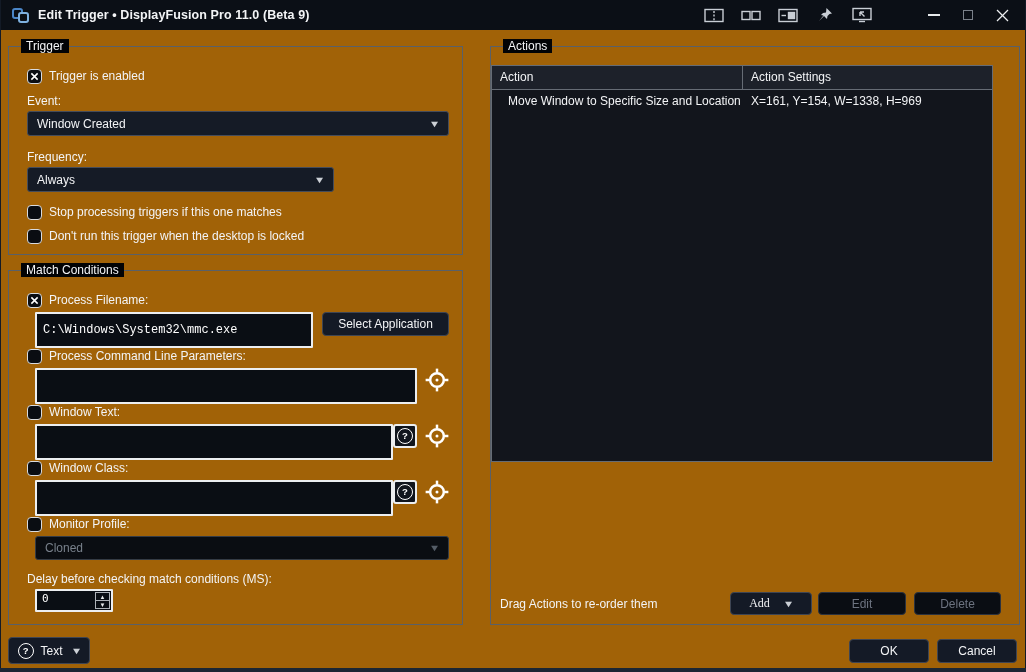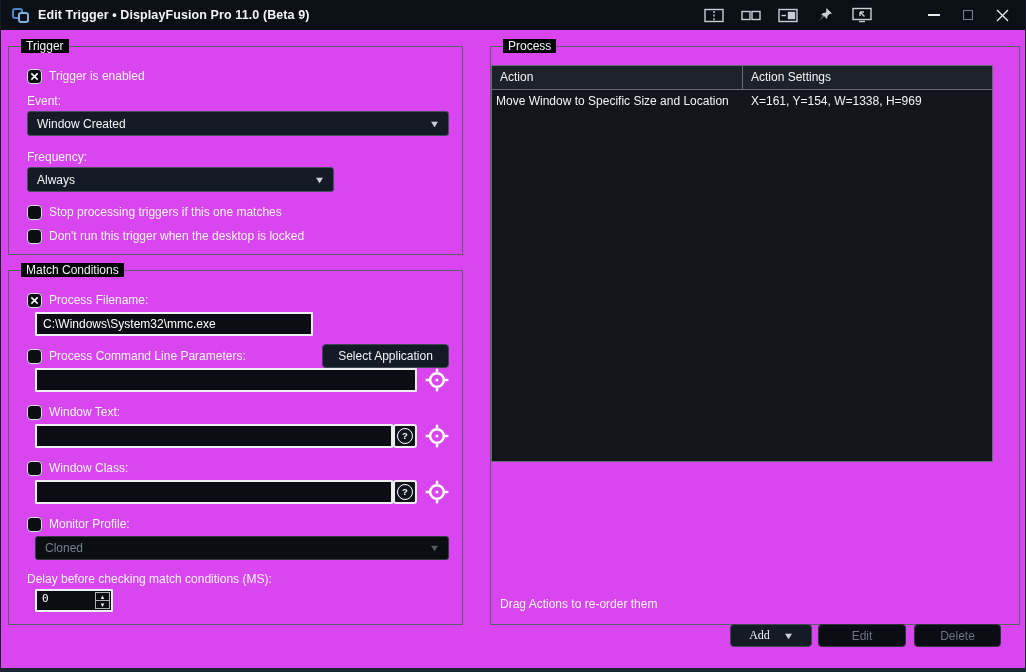--- a/index.html
+++ b/index.html
@@ -1,17 +1,17 @@
 <!DOCTYPE html>
 <html><head>
 <meta charset="utf-8">
 <style>
   html,body{margin:0;padding:0;background:#000;}
   .window{
-    position:relative;width:1026px;height:672px;background:#d946ef;
+    position:relative;width:1026px;height:672px;background:#a16207;
     font-family:"Liberation Sans","DejaVu Sans",sans-serif;color:#f3f4f6;font-size:12px;
     overflow:hidden;
   }
   .bottom-edge{position:absolute;left:0;right:0;bottom:0;height:4px;background:#1b2634;}
   .side-edge{position:absolute;top:0;bottom:0;width:1px;background:#131a26;}
   
   .titlebar{position:absolute;left:0;top:0;right:0;height:30px;background:#0b0f16;
     display:flex;align-items:center;padding:0 12px;box-sizing:border-box;}
   .app-icon{width:17px;height:17px;display:flex;align-items:center;}
   .title{margin-left:9px;font-weight:bold;font-size:12.5px;letter-spacing:.1px;}
@@ -32,37 +32,37 @@
   .cb.checked svg{display:block;}
   .lbl{position:absolute;white-space:nowrap;}
   
   .select{position:absolute;background:#151b26;border:1px solid #454c5a;border-radius:3px;
     display:flex;align-items:center;padding:0 9px;box-sizing:border-box;color:#f3f4f6;}
   .select .arrow{margin-left:auto;font-size:9px;color:#ccd0d6;transform:scaleX(1.3);}
   .select.disabled{color:#78808b;border-color:#343b45;background:#0a0d12;gap:22px;}
   .select.disabled .arrow{color:#545c66;}
   
   .tinput{position:absolute;background:#0a0e14;border:2px solid #eceef0;border-radius:1px;
-    box-sizing:border-box;color:#fff;font-size:12px;padding:10px 6px;font-family:Liberation Sans, sans-serif;outline:none;}
+    box-sizing:border-box;color:#fff;font-size:12px;padding:16px 6px;font-family:Liberation Mono, monospace;outline:none;}
   
   .btn{position:absolute;background:#141a26;border:1px solid #3e4553;border-radius:4px;color:#f3f4f6;
-    font-size:12px;display:flex;align-items:center;justify-content:center;box-sizing:border-box;cursor:default;margin-top:32px;}
+    font-size:12px;display:flex;align-items:center;justify-content:center;box-sizing:border-box;cursor:default;}
   .btn.disabled{color:#6d7380;border-color:#2c323e;background:#0a0d13;}
   .btn .arrow{font-size:9px;margin-left:14px;color:#ccd0d6;transform:scaleX(1.3);}
   .iconbtn{position:absolute;display:flex;align-items:center;justify-content:center;box-sizing:border-box;}
   .qbtn{background:#10151d;border:2px solid #eceef0;border-radius:3px;}
   .qcircle{width:14px;height:14px;border:1.5px solid #fff;border-radius:50%;display:flex;align-items:center;
     justify-content:center;font-size:9.5px;font-weight:bold;color:#fff;line-height:1;}
   
   .listview{position:absolute;border:1px solid #666c75;background:#12151c;box-sizing:border-box;}
   .lv-header{height:24px;background:#1d212a;border-bottom:1px solid #666c75;display:flex;box-sizing:border-box;}
   .lv-h1{width:251px;padding:0 8px;line-height:23px;border-right:1px solid #666c75;box-sizing:border-box;}
   .lv-h2{flex:1;padding:0 8px;line-height:23px;}
   .lv-row{height:22px;display:flex;}
-  .lv-c1{width:251px;padding:0 4px;line-height:22px;box-sizing:border-box;white-space:nowrap;overflow:hidden;}
+  .lv-c1{width:251px;padding:0 16px;line-height:22px;box-sizing:border-box;white-space:nowrap;overflow:hidden;}
   .lv-c2{flex:1;padding:0 8px;line-height:22px;white-space:nowrap;}
   
   .spin{position:absolute;border:2px solid #eceef0;background:#0a0e14;display:flex;box-sizing:border-box;border-radius:1px;}
   .spin .val{flex:1;padding:1px 5px;font-family:"DejaVu Sans Mono",monospace;font-size:11px;color:#fff;}
   .steps{width:15px;margin:1px;border:1px solid #aeb2b8;display:flex;flex-direction:column;box-sizing:border-box;}
   .steps span{flex:1;display:flex;align-items:center;justify-content:center;font-size:6px;line-height:1;color:#e8eaec;}
   .steps span + span{border-top:1px solid #aeb2b8;}
   .hint{position:absolute;white-space:nowrap;}
   svg{display:block;}
 </style>
@@ -247,21 +247,21 @@
     <div class="spin" style="left:26px;top:318px;width:78px;height:23px;">
       <span class="val">0</span>
       <span class="steps">
         <span>▲</span>
         <span>▼</span>
       </span>
     </div>
   </div>
 
   <div class="groupbox" style="left:490px;top:46px;width:528px;height:577px;">
-    <span class="legend">Process</span>
+    <span class="legend">Actions</span>
 
     <div class="listview" style="left:0;top:18px;width:502px;height:397px;">
       <div class="lv-header">
         <span class="lv-h1">Action</span>
         <span class="lv-h2">Action Settings</span>
       </div>
       <div class="lv-row">
         <span class="lv-c1">Move Window to Specific Size and Location</span>
         <span class="lv-c2">X=161, Y=154, W=1338, H=969</span>
       </div>

